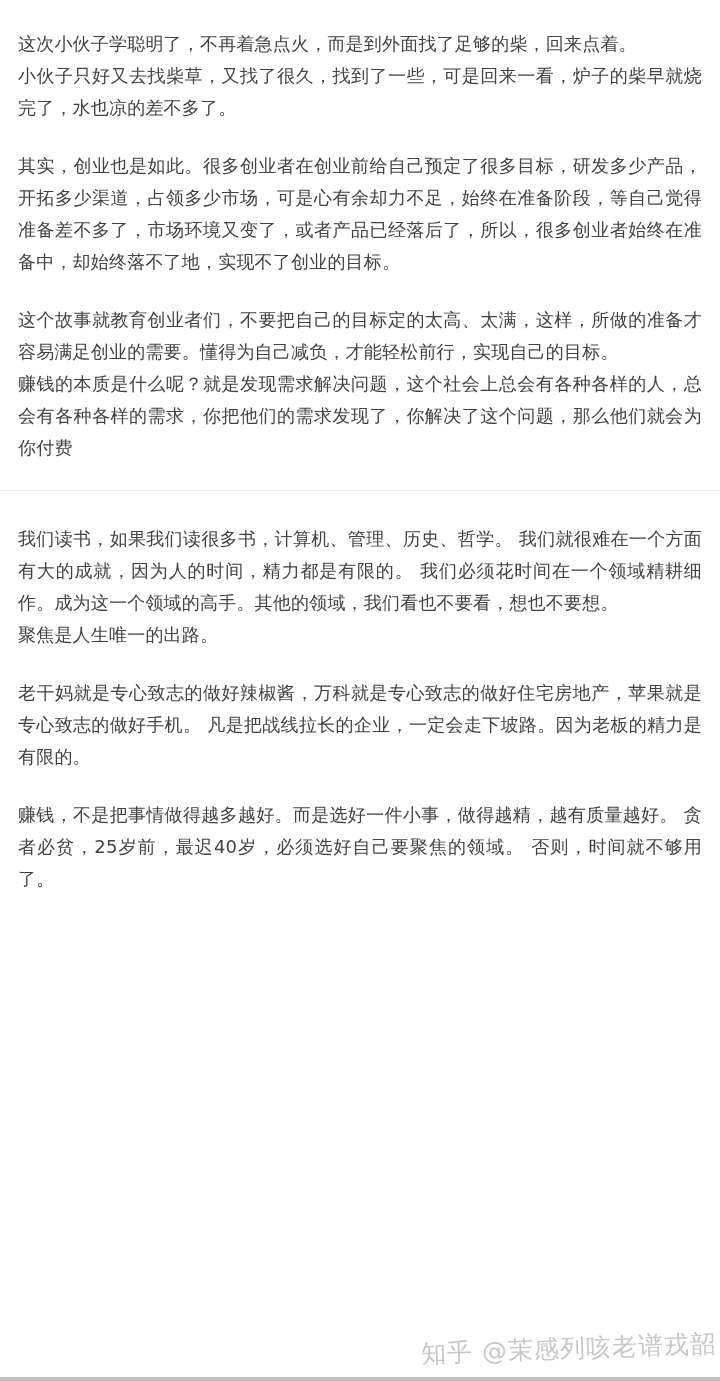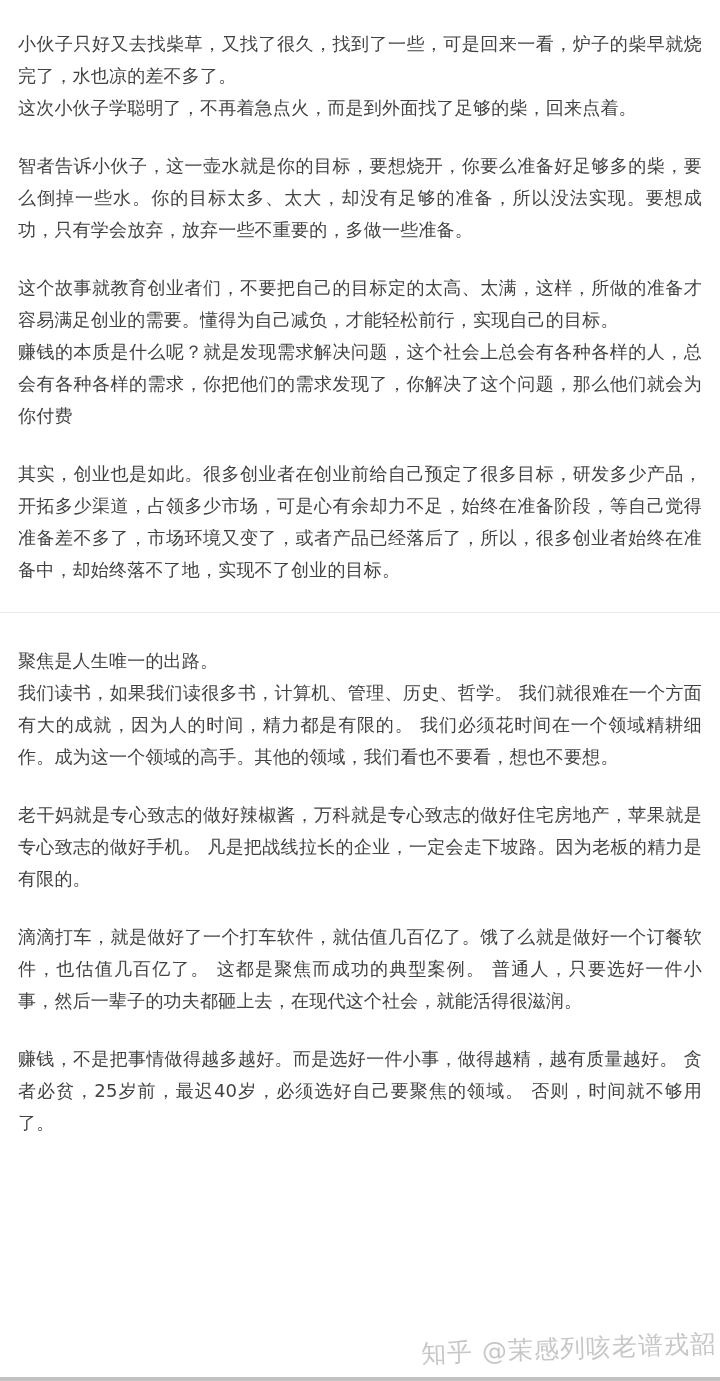--- a/index.html
+++ b/index.html
@@ -53,54 +53,48 @@
   }
 </style>
 </head>
 <body>
 
 <div class="watermark">知乎 @茉感列咳老谱戎韶</div>
 
 <div class="content">
 
   <p class="para">
+    <span class="pline">这次小伙子学聪明了，不再着急点火，而是到外面找了足够的柴，回来点着。</span>
     <span class="pline">小伙子只好又去找柴草，又找了很久，找到了一些，可是回来一看，炉子的柴早就烧完了，水也凉的差不多了。</span>
-    <span class="pline">这次小伙子学聪明了，不再着急点火，而是到外面找了足够的柴，回来点着。</span>
   </p>
 
 
+
   <p class="para">
-    <span class="pline">智者告诉小伙子，这一壶水就是你的目标，要想烧开，你要么准备好足够多的柴，要么倒掉一些水。你的目标太多、太大，却没有足够的准备，所以没法实现。要想成功，只有学会放弃，放弃一些不重要的，多做一些准备。</span>
+    <span class="pline">其实，创业也是如此。很多创业者在创业前给自己预定了很多目标，研发多少产品，开拓多少渠道，占领多少市场，可是心有余却力不足，始终在准备阶段，等自己觉得准备差不多了，市场环境又变了，或者产品已经落后了，所以，很多创业者始终在准备中，却始终落不了地，实现不了创业的目标。</span>
   </p>
 
   <p class="para">
     <span class="pline">这个故事就教育创业者们，不要把自己的目标定的太高、太满，这样，所做的准备才容易满足创业的需要。懂得为自己减负，才能轻松前行，实现自己的目标。</span>
     <span class="pline">赚钱的本质是什么呢？就是发现需求解决问题，这个社会上总会有各种各样的人，总会有各种各样的需求，你把他们的需求发现了，你解决了这个问题，那么他们就会为你付费</span>
   </p>
 
-  <p class="para">
-    <span class="pline">其实，创业也是如此。很多创业者在创业前给自己预定了很多目标，研发多少产品，开拓多少渠道，占领多少市场，可是心有余却力不足，始终在准备阶段，等自己觉得准备差不多了，市场环境又变了，或者产品已经落后了，所以，很多创业者始终在准备中，却始终落不了地，实现不了创业的目标。</span>
-  </p>
-
   <hr class="divider">
 
   <p class="para">
+    <span class="pline">我们读书，如果我们读很多书，计算机、管理、历史、哲学。 我们就很难在一个方面有大的成就，因为人的时间，精力都是有限的。 我们必须花时间在一个领域精耕细作。成为这一个领域的高手。其他的领域，我们看也不要看，想也不要想。</span>
     <span class="pline">聚焦是人生唯一的出路。</span>
-    <span class="pline">我们读书，如果我们读很多书，计算机、管理、历史、哲学。 我们就很难在一个方面有大的成就，因为人的时间，精力都是有限的。 我们必须花时间在一个领域精耕细作。成为这一个领域的高手。其他的领域，我们看也不要看，想也不要想。</span>
   </p>
 
 
   <p class="para gap-lg">
     <span class="pline">老干妈就是专心致志的做好辣椒酱，万科就是专心致志的做好住宅房地产，苹果就是专心致志的做好手机。 凡是把战线拉长的企业，一定会走下坡路。因为老板的精力是有限的。</span>
   </p>
 
 
-  <p class="para">
-    <span class="pline">滴滴打车，就是做好了一个打车软件，就估值几百亿了。饿了么就是做好一个订餐软件，也估值几百亿了。 这都是聚焦而成功的典型案例。 普通人，只要选好一件小事，然后一辈子的功夫都砸上去，在现代这个社会，就能活得很滋润。</span>
-  </p>
 
   <p class="para last">
     <span class="pline">赚钱，不是把事情做得越多越好。而是选好一件小事，做得越精，越有质量越好。 贪者必贫，25岁前，最迟40岁，必须选好自己要聚焦的领域。 否则，时间就不够用了。</span>
   </p>
 
 </div>
 
 <div class="bottom-bar"></div>
 
 </body></html>

